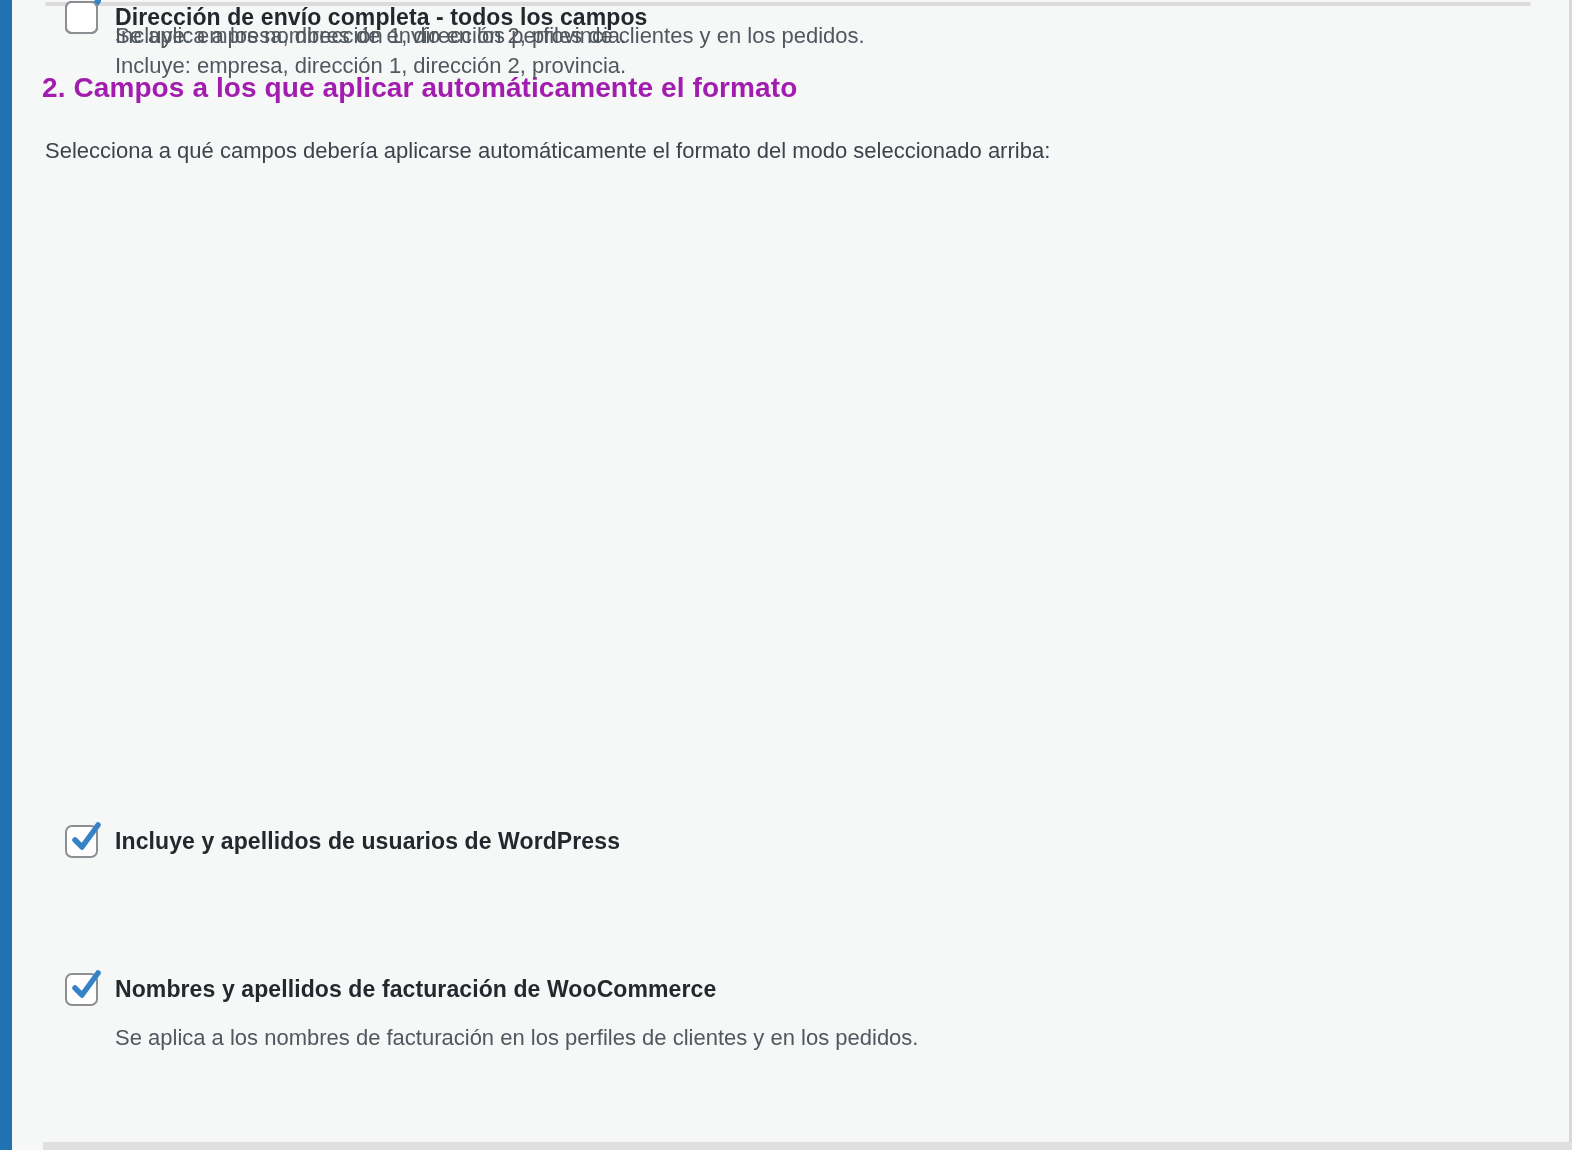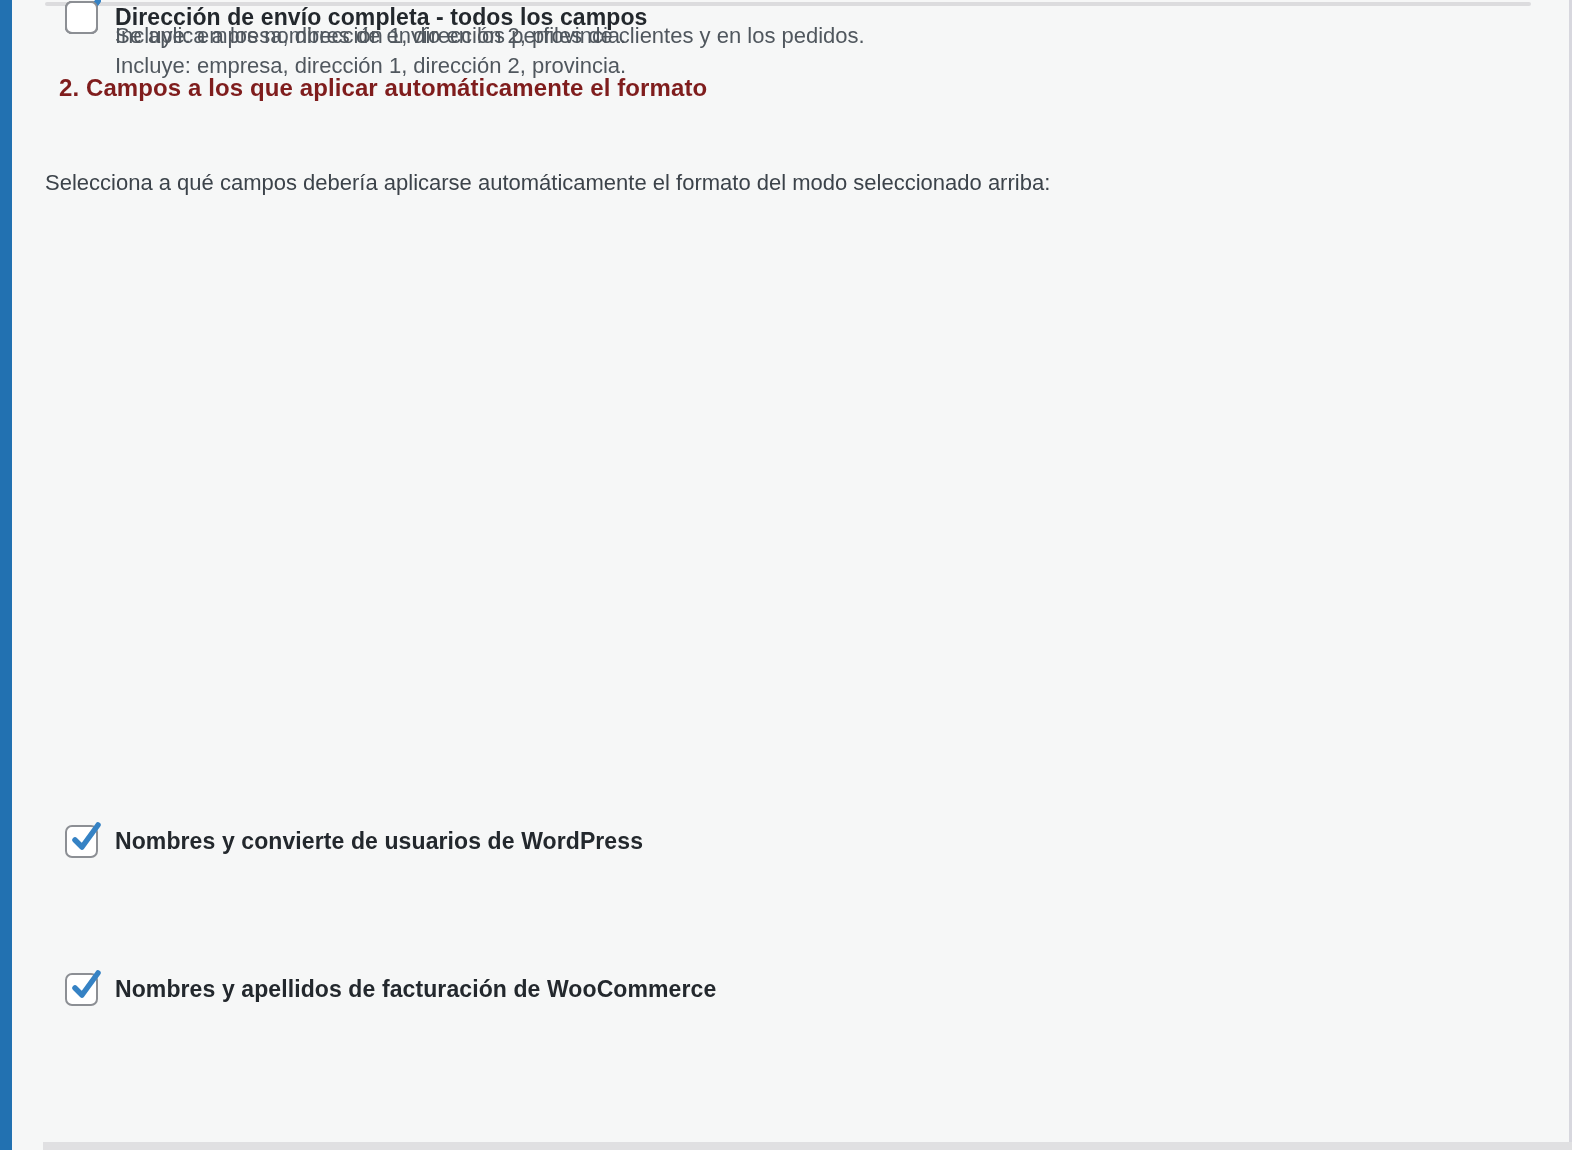--- a/index.html
+++ b/index.html
@@ -21,27 +21,27 @@
   }
   .top-divider {
     position:absolute; left:45px; top:2px; width:1486px; height:4px;
     background:#dcdcde; border-radius:2px;
   }
   .bottom-band {
     position:absolute; left:43px; top:1142px; width:1529px; height:8px;
     background:#e0e0e2;
   }
   .section-heading {
-    position:absolute; left:59px; top:72px;
-    font-size:24px; font-weight:bold; color:#7f1d1d; line-height:32px;
+    position:absolute; left:42px; top:72px;
+    font-size:28px; font-weight:bold; color:#a21caf; line-height:32px;
     letter-spacing:0.1px;
   }
   .section-intro {
     position:absolute; left:45px; top:136px;
-    font-size:22px; color:#3c434a; line-height:30px;margin-top:32px;
+    font-size:22px; color:#3c434a; line-height:30px;
   }
   .field-row { position:absolute; left:65px; display:flex; align-items:flex-start; }
   .field-row:nth-of-type(1) { top:230px; }
   .field-row:nth-of-type(2) { top:378px; }
   .field-row:nth-of-type(3) { top:527px; }
   .field-row:nth-of-type(4) { top:675px; }
   .field-row:nth-of-type(5) { top:824px; }
   .field-row:nth-of-type(6) { top:972px;justify-content:space-between; }
   .checkbox {
     position:relative; flex:0 0 auto;
@@ -77,32 +77,33 @@
 <h2 class="section-heading">2. Campos a los que aplicar automáticamente el formato</h2>
 <p class="section-intro">Selecciona a qué campos debería aplicarse automáticamente el formato del modo seleccionado arriba:</p>
 
 <div class="field-row checked">
   <span class="checkbox" role="checkbox" aria-checked="true">
     <svg class="check-icon" viewBox="0 0 36 36">
       <polyline points="7,21 14,28 30,6" fill="none" stroke="#3582c4" stroke-width="5.5" stroke-linecap="round" stroke-linejoin="round"></polyline>
     </svg>
   </span>
   <div class="field-text">
-    <div class="field-label">Nombres y convierte de usuarios de WordPress</div>
+    <div class="field-label">Incluye y apellidos de usuarios de WordPress</div>
   </div>
 </div>
 
 <div class="field-row checked">
   <span class="checkbox" role="checkbox" aria-checked="true">
     <svg class="check-icon" viewBox="0 0 36 36">
       <polyline points="7,21 14,28 30,6" fill="none" stroke="#3582c4" stroke-width="5.5" stroke-linecap="round" stroke-linejoin="round"></polyline>
     </svg>
   </span>
   <div class="field-text">
     <div class="field-label">Nombres y apellidos de facturación de WooCommerce</div>
+    <div class="field-desc">Se aplica a los nombres de facturación en los perfiles de clientes y en los pedidos.</div>
   </div>
 </div>
 
 <div class="field-row checked">
   <span class="checkbox" role="checkbox" aria-checked="true">
     <svg class="check-icon" viewBox="0 0 36 36">
       <polyline points="7,21 14,28 30,6" fill="none" stroke="#3582c4" stroke-width="5.5" stroke-linecap="round" stroke-linejoin="round"></polyline>
     </svg>
   </span>
   <div class="field-text">

